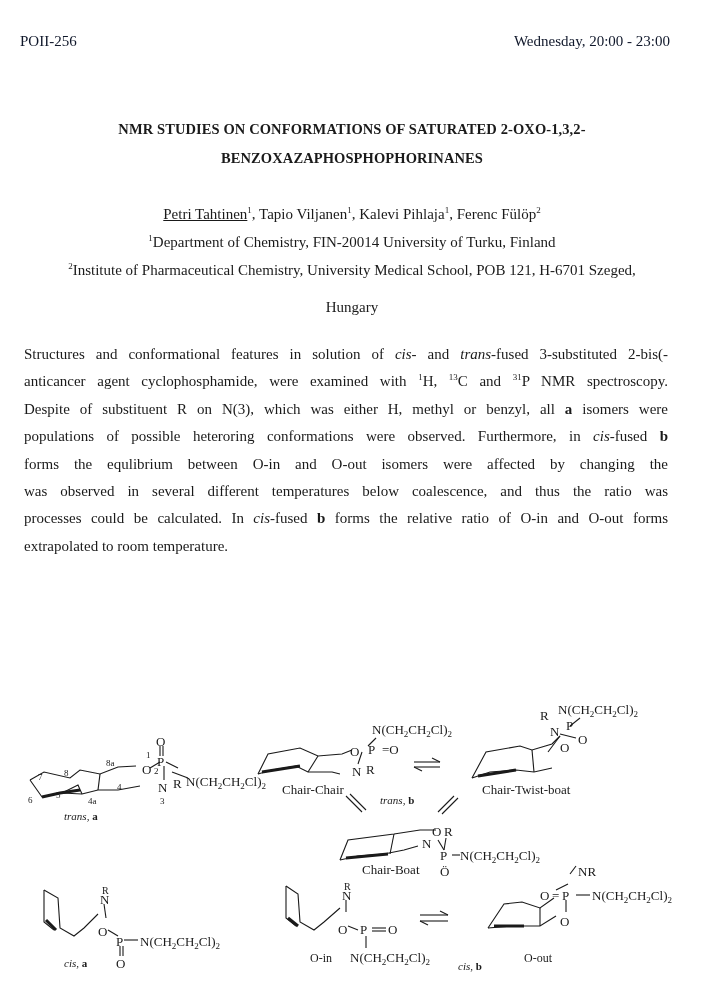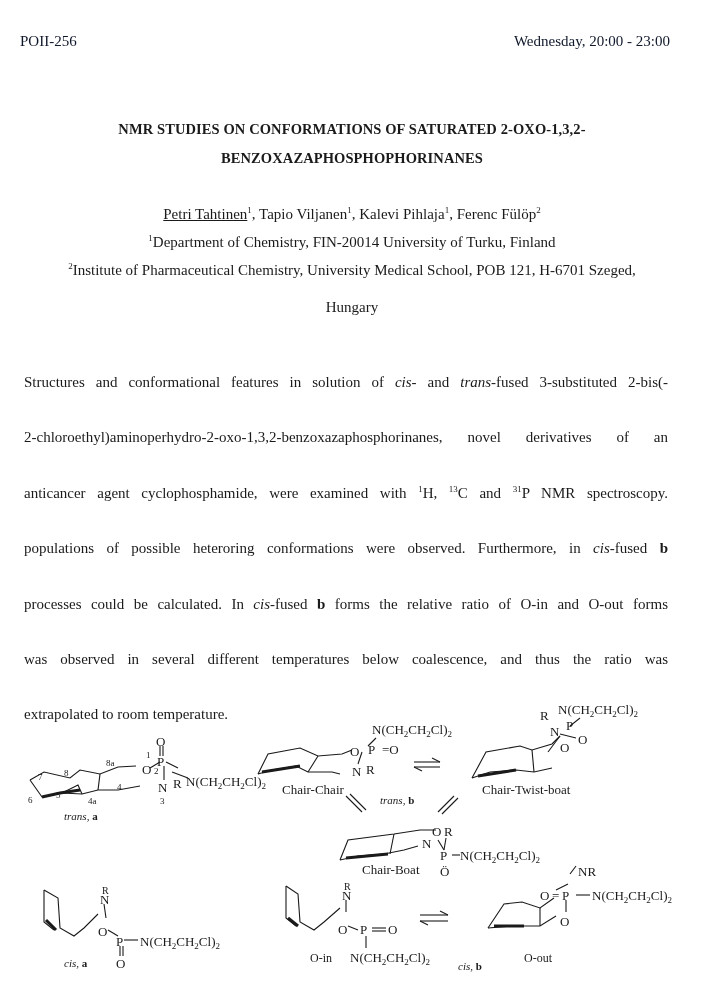--- a/index.html
+++ b/index.html
@@ -14,21 +14,21 @@
   .t2 { top: 150px; }
   .centerline { position: absolute; left: 0; width: 704px; text-align: center; font-size: 15px; }
   .authors { top: 206px; }
   .aff1 { top: 234px; }
   .aff2 { top: 262px; left: 0; width: 704px; }
   .aff3 { top: 291px; margin-top: 8px; }
   .u { text-decoration: underline; }
   sup { font-size: 9px; vertical-align: super; line-height: 0; }
   .abstract { position: absolute; left: 24px; width: 644px; top: 341px;
               font-size: 15px; line-height: 27.4px; text-align: justify; }
-  .abstract .ln { display: block; text-align: justify; text-align-last: justify; height: 27.4px; white-space: nowrap; margin-top: 28px; }
+  .abstract .ln { display: block; text-align: justify; text-align-last: justify; height: 27.4px; white-space: nowrap; }
   .abstract .ln.last { text-align-last: left; }
   .abstract i { font-style: italic; }
   .abstract b { font-weight: bold; }
   svg.scheme { position: absolute; left: 0; top: 690px; }
   .lbl { font-family: "Liberation Serif", "DejaVu Serif", serif; fill: #1a1a1a; }
 </style>
 </head>
 <body>
 
 <div class="hdr hdr-left">POII-256</div>
@@ -41,25 +41,26 @@
 <div class="centerline aff1">
   <sup>1</sup><span>Department of Chemistry, FIN-20014 University of Turku, Finland</span>
 </div>
 <div class="centerline aff2">
   <sup>2</sup><span>Institute of Pharmaceutical Chemistry, University Medical School, POB 121, H-6701 Szeged,</span>
 </div>
 <div class="centerline aff3">Hungary</div>
 
 <div class="abstract" id="abstract">
     <span class="ln">Structures and conformational features in solution of <i>cis</i>- and <i>trans</i>-fused 3-substituted 2-bis(-</span>
-    <span class="ln">2-chloroethyl)aminoperhydro-2-oxo-1,3,2-benzoxazaphosphorinanes, novel derivatives of an</span>
     <span class="ln">anticancer agent cyclophosphamide, were examined with <sup>1</sup>H, <sup>13</sup>C and <sup>31</sup>P NMR spectroscopy.</span>
+    <span class="ln">Despite of substituent R on N(3), which was either H, methyl or benzyl, all <b>a</b> isomers were</span>
     <span class="ln">populations of possible heteroring conformations were observed. Furthermore, in <i>cis</i>-fused <b>b</b></span>
+    <span class="ln">forms the equlibrium between O-in and O-out isomers were affected by changing the</span>
+    <span class="ln">was observed in several different temperatures below coalescence, and thus the ratio was</span>
     <span class="ln">processes could be calculated. In <i>cis</i>-fused <b>b</b> forms the relative ratio of O-in and O-out forms</span>
-    <span class="ln">was observed in several different temperatures below coalescence, and thus the ratio was</span>
     <span class="ln last">extrapolated to room temperature.</span>
   </div>
 
 <svg class="scheme" width="704" height="300" viewBox="0 0 704 300">
   <g stroke="#1a1a1a" stroke-width="1.1" fill="none">
 
     <g>
       <polyline points="30,90 44,82 70,88 80,80 100,84 118,77 136,76"></polyline>
       <polyline points="30,90 42,107 62,103 82,104 98,100 118,100 140,96"></polyline>
       <polyline points="62,103 78,95 82,104"></polyline>

